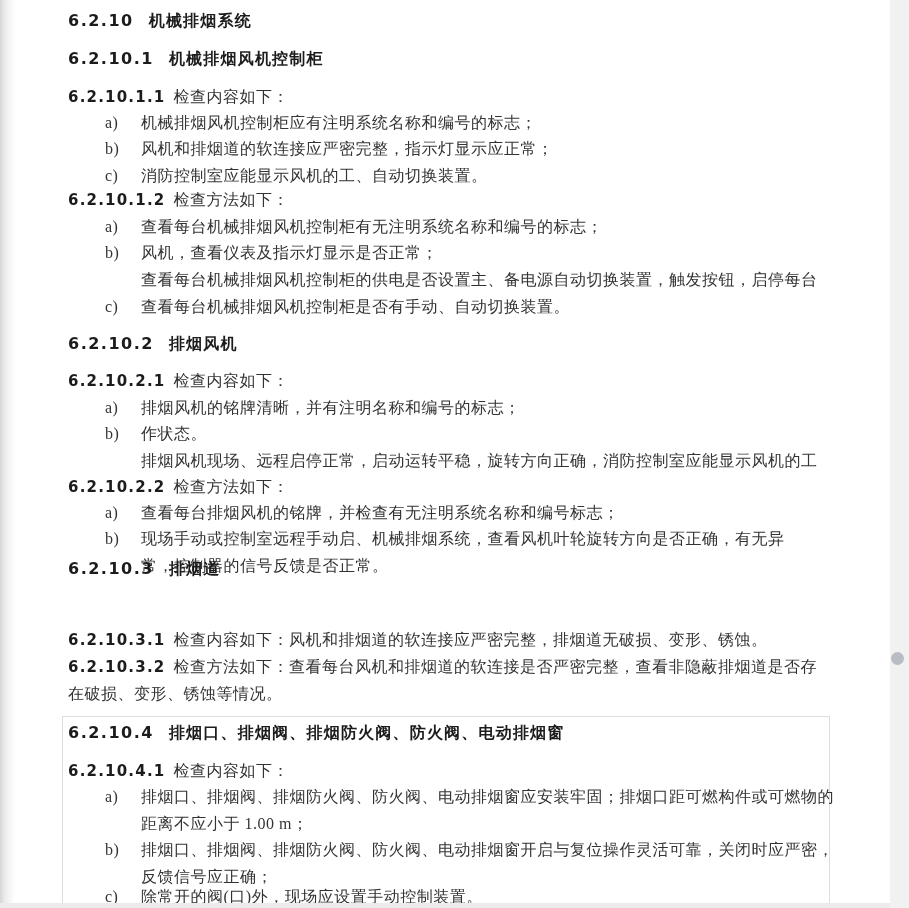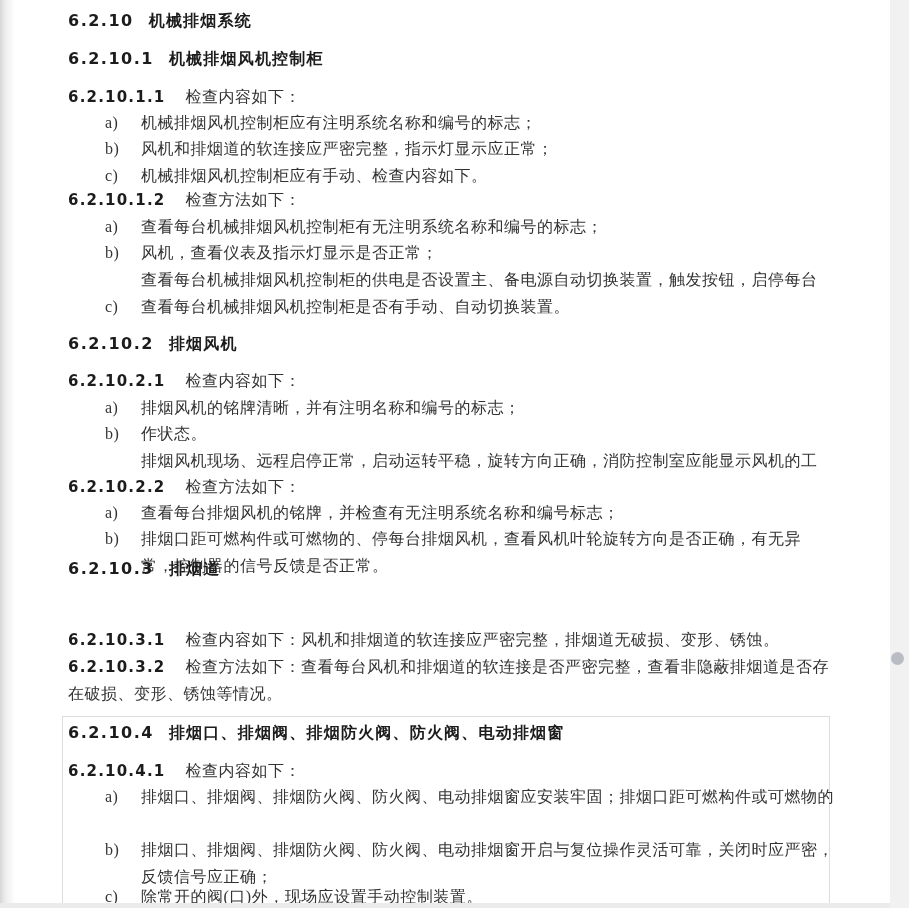--- a/index.html
+++ b/index.html
@@ -16,21 +16,21 @@
     font-family:"DejaVu Sans","Liberation Sans",sans-serif;
     font-weight:700;color:#1c1c1c;white-space:nowrap;
   }
   .h .num{letter-spacing:1.5px;margin-right:15px;}
   .h .title{letter-spacing:1.2px;text-align:center;}
   
   .p{left:68px;width:774px;}
   .p .num{
     font-family:"DejaVu Sans","Liberation Sans",sans-serif;
     font-weight:700;font-size:15px;letter-spacing:1.2px;
-    color:#1c1c1c;margin-right:20px;
+    color:#1c1c1c;margin-right:8px;
   }
   .p .pline{white-space:nowrap;letter-spacing:0.5px;}
   
   .item{left:141px;width:705px;}
   .item .lbl{position:absolute;left:-36px;top:0;letter-spacing:0.5px;}
   .item .line{white-space:nowrap;letter-spacing:0.5px;}
   
   .hl-box{
     left:62px;top:716px;width:768px;height:190px;
     border:1px solid #dddddd;background:#ffffff;box-sizing:border-box;
@@ -71,21 +71,21 @@
     <div class="line">机械排烟风机控制柜应有注明系统名称和编号的标志；</div>
   </div>
 
   <div class="abs item" style="top:136px">
     <span class="lbl">b)</span>
     <div class="line">风机和排烟道的软连接应严密完整，指示灯显示应正常；</div>
   </div>
 
   <div class="abs item" style="top:163px">
     <span class="lbl">c)</span>
-    <div class="line">机械排烟风机控制柜应有手动、检查内容如下。</div>
+    <div class="line">消防控制室应能显示风机的工、自动切换装置。</div>
   </div>
 
   <div class="abs p" style="top:187px">
     <div class="pline"><span class="num">6.2.10.1.2</span><span>检查方法如下：</span></div>
   </div>
 
   <div class="abs item" style="top:214px">
     <span class="lbl">a)</span>
     <div class="line">查看每台机械排烟风机控制柜有无注明系统名称和编号的标志；</div>
   </div>
@@ -124,21 +124,21 @@
     <div class="pline"><span class="num">6.2.10.2.2</span><span>检查方法如下：</span></div>
   </div>
 
   <div class="abs item" style="top:500px">
     <span class="lbl">a)</span>
     <div class="line">查看每台排烟风机的铭牌，并检查有无注明系统名称和编号标志；</div>
   </div>
 
   <div class="abs item" style="top:526px">
     <span class="lbl">b)</span>
-    <div class="line">排烟口距可燃构件或可燃物的、停每台排烟风机，查看风机叶轮旋转方向是否正确，有无异</div>
+    <div class="line">现场手动或控制室远程手动启、机械排烟系统，查看风机叶轮旋转方向是否正确，有无异</div>
     <div class="line">常，控制器的信号反馈是否正常。</div>
   </div>
 
   <div class="abs h" style="top:556px">
     <span class="num">6.2.10.3</span><span class="title">排烟道</span>
   </div>
 
   <div class="abs p" style="top:627px">
     <div class="pline"><span class="num">6.2.10.3.1</span><span>检查内容如下：风机和排烟道的软连接应严密完整，排烟道无破损、变形、锈蚀。</span></div>
   </div>
@@ -152,20 +152,21 @@
     <span class="num">6.2.10.4</span><span class="title">排烟口、排烟阀、排烟防火阀、防火阀、电动排烟窗</span>
   </div>
 
   <div class="abs p" style="top:758px">
     <div class="pline"><span class="num">6.2.10.4.1</span><span>检查内容如下：</span></div>
   </div>
 
   <div class="abs item" style="top:784px">
     <span class="lbl">a)</span>
     <div class="line">排烟口、排烟阀、排烟防火阀、防火阀、电动排烟窗应安装牢固；排烟口距可燃构件或可燃物的</div>
+    <div class="line">距离不应小于 1.00 m；</div>
   </div>
 
   <div class="abs item" style="top:837px">
     <span class="lbl">b)</span>
     <div class="line">排烟口、排烟阀、排烟防火阀、防火阀、电动排烟窗开启与复位操作灵活可靠，关闭时应严密，</div>
     <div class="line">反馈信号应正确；</div>
   </div>
 
   <div class="abs item" style="top:884px">
     <span class="lbl">c)</span>

